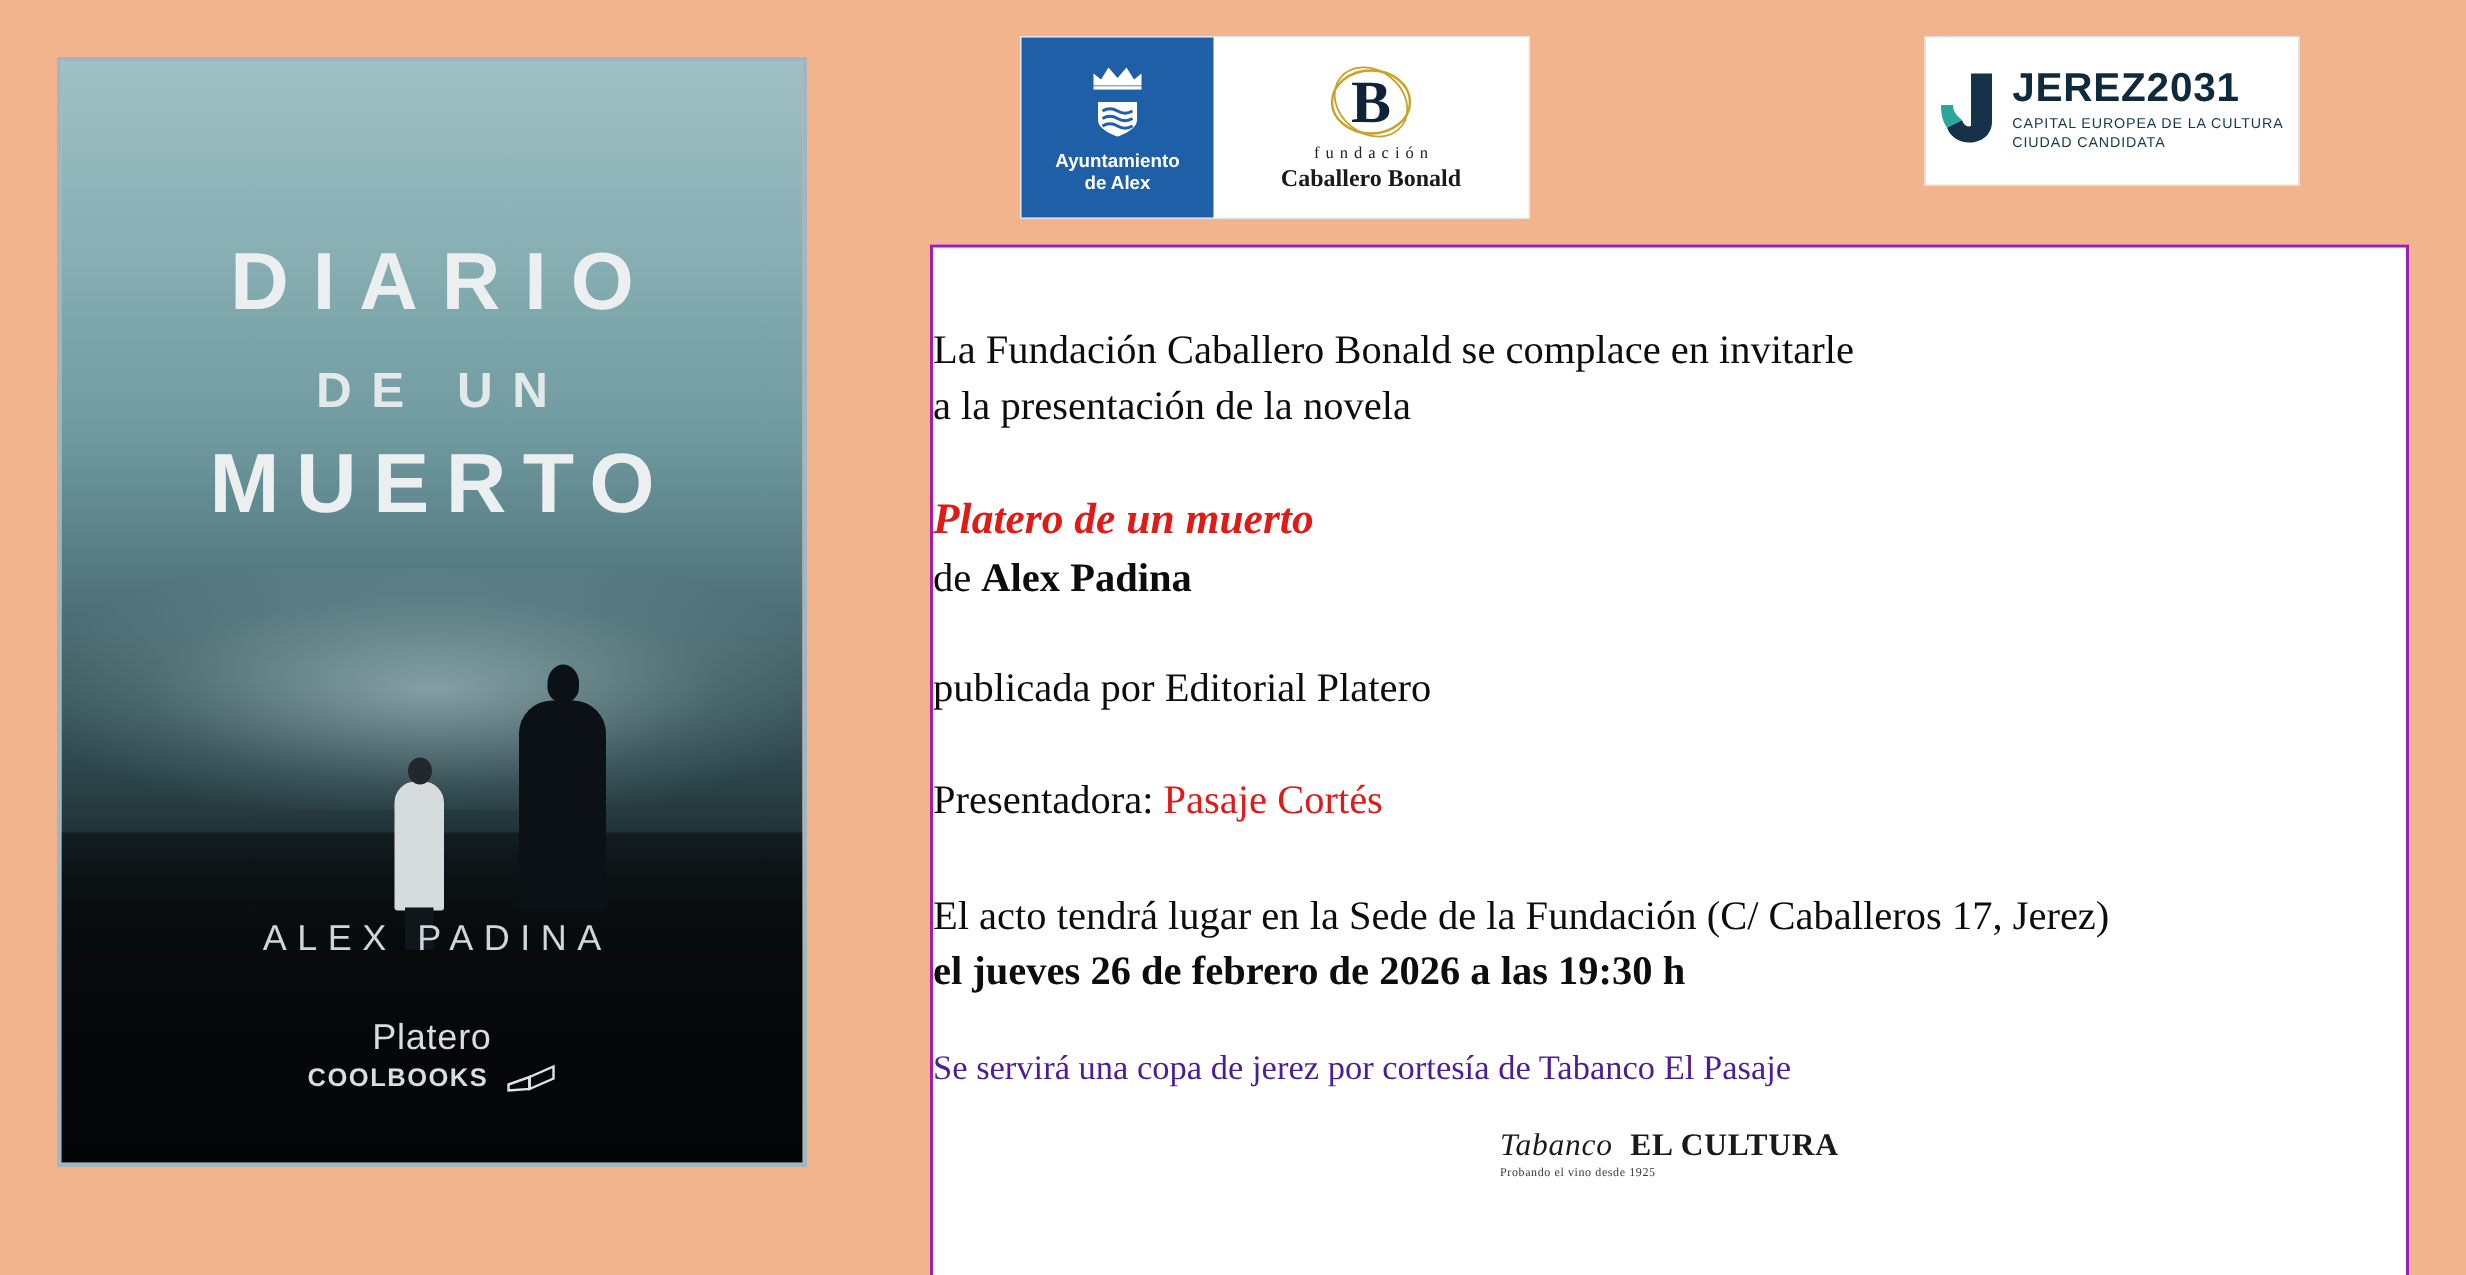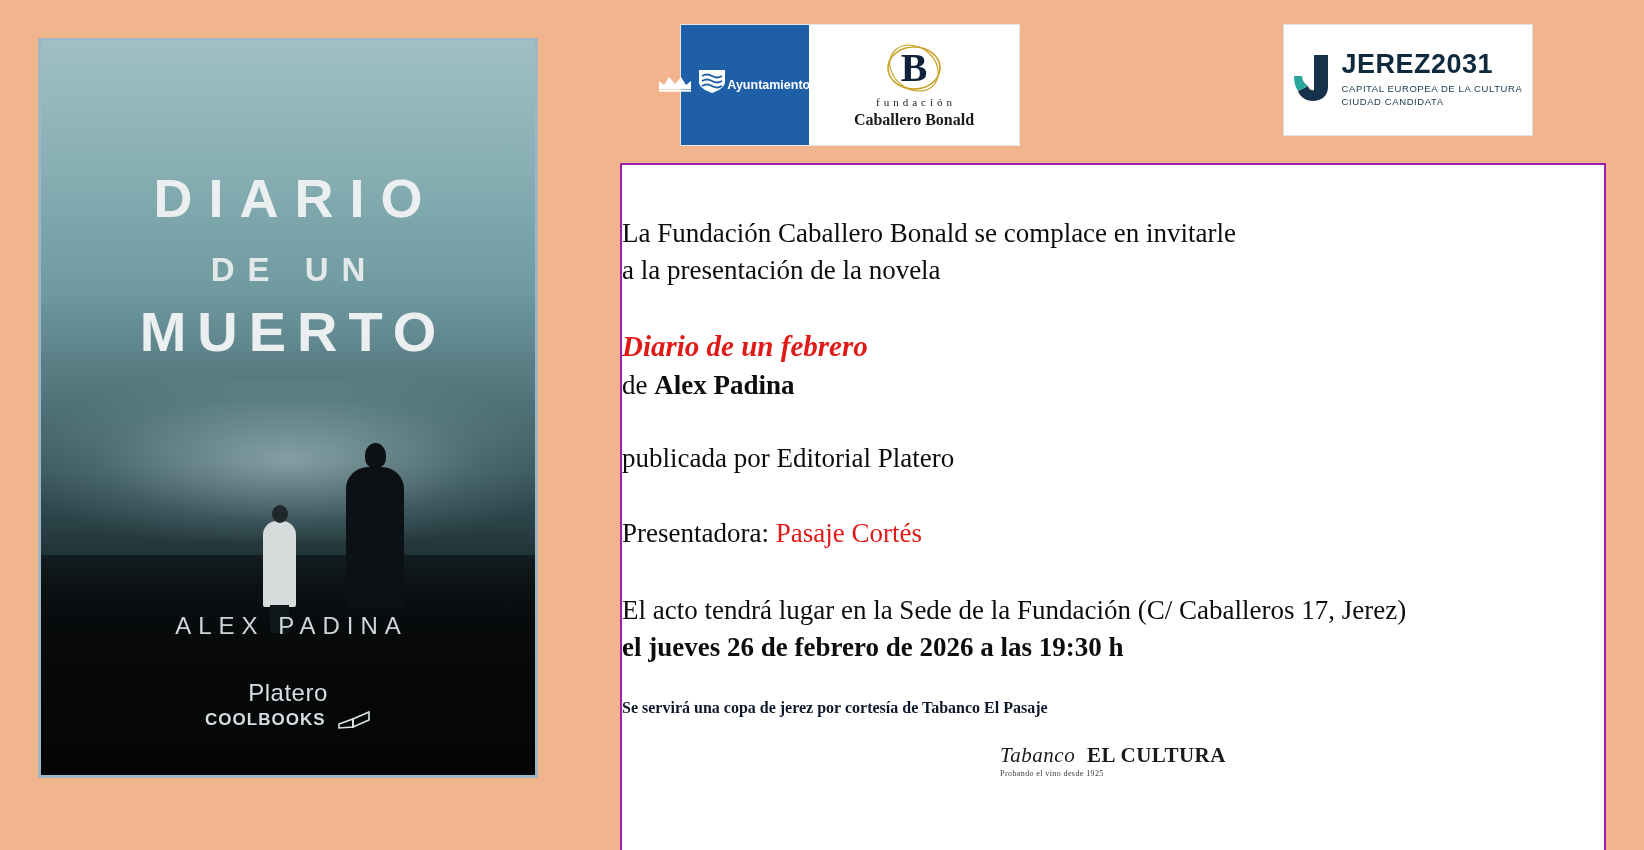--- a/index.html
+++ b/index.html
@@ -45,21 +45,21 @@
   .cover-ground {
     position: absolute;
     left: 0; right: 0;
     bottom: 0;
     height: 30%;
     background: linear-gradient(to bottom, rgba(8,12,14,0.55) 0%, #07090a 40%, #040506 100%);
   }
   .cover-title {
     position: absolute;
     left: 0; right: 0;
-    top: 126px;
+    top: 116px;
     text-align: center;
     color: #e8edee;
     font-family: "Liberation Sans", sans-serif;
     font-weight: bold;
   }
   .cover-title .l1 {
     font-size: 54px;
     letter-spacing: 16px;
     text-indent: 16px;
     display: block;
@@ -176,21 +176,21 @@
     background: #ffffff;
     display: flex;
     box-sizing: border-box;
     border: 1px solid #e6e6e6;
   }
   .logo-ayto {
     width: 128px;
     background: #1e5fa8;
     color: #ffffff;
     display: flex;
-    flex-direction: row;
+    flex-direction: column;
     align-items: center;
     justify-content: center;
     font-family: "Liberation Sans", sans-serif;
     font-weight: bold;
     font-size: 12.5px;
     line-height: 1.2;
     text-align: center;
   }
   .crown {
     width: 44px;
@@ -223,21 +223,21 @@
     font-size: 16px;
     font-weight: bold;
     margin-top: 3px;
   }
 
   .logo-jerez {
     position: absolute;
     left: 1283px;
     top: 24px;
     width: 250px;
-    height: 112px;
+    height: 100px;
     background: #ffffff;
     border: 1px solid #dfdfdf;
     box-sizing: border-box;
     display: flex;
     align-items: center;
     justify-content: center;
     gap: 10px;
   }
   .jerez-mark { width: 38px; height: 54px; }
   .jerez-text { font-family: "Liberation Sans", sans-serif; color: #0e2a3c; }
@@ -298,23 +298,22 @@
     margin-top: 46px;
     font-size: 27px;
   }
   .date-line {
     margin-top: 6px;
     font-size: 27px;
     font-weight: bold;
   }
   .courtesy-line {
     margin-top: 36px;
-    font-size: 16px;
-    color: #0f172a;
-    font-weight: bold;
+    font-size: 23px;
+    color: #4c1d95;
   }
   .tabanco-logo {
     margin-top: 26px;
     display: flex;
     justify-content: center;
   }
   .tab-main {
     font-family: "Liberation Serif", serif;
     font-size: 21px;
     color: #1a1a1a;
@@ -406,21 +405,21 @@
     <span class="jerez-sub" style="display:block; margin-top:0;">CIUDAD CANDIDATA</span>
   </span>
 </div>
 
 <div class="invite">
   <div class="invite-intro">
     <div>La Fundación Caballero Bonald se complace en invitarle</div>
     <div>a la presentación de la novela</div>
   </div>
 
-  <div class="book-title-line">Diario de un febrero</div>
+  <div class="book-title-line">Platero de un muerto</div>
 
   <div class="author-line">
     <span>de </span><b>Alex Padina</b>
   </div>
 
   <div class="publisher-line">publicada por Editorial Platero</div>
 
   <div class="presenter-line">
     <span>Presentadora: </span><span class="presenter-name">Pasaje Cortés</span>
   </div>

